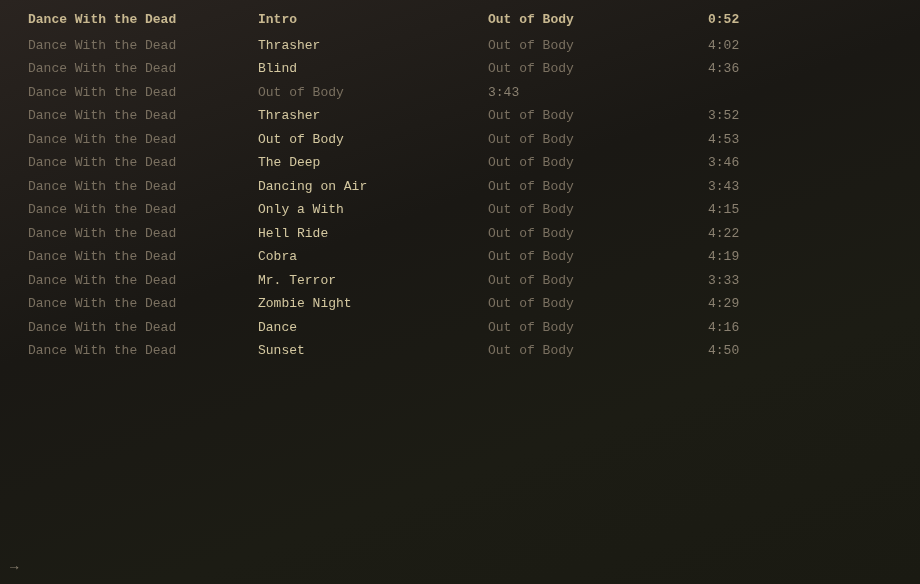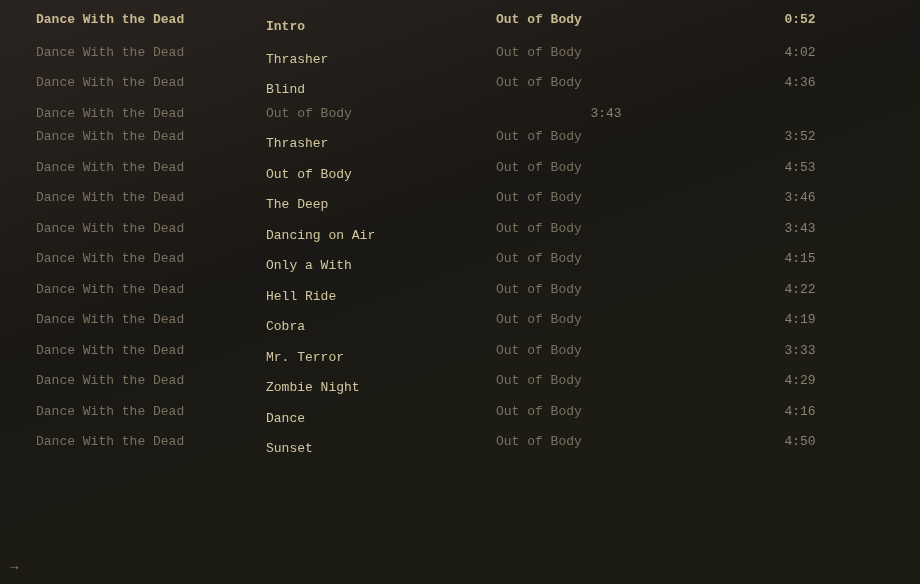--- a/index.html
+++ b/index.html
@@ -20,58 +20,57 @@
     }
 
     .track-list {
       padding: 8px 0;
       width: 100%;
     }
 
     .track-row {
       display: grid;
       grid-template-columns: 230px 230px 220px 1fr;
-      padding: 2px 36px;
+      padding: 2px 28px;
       cursor: pointer;
       line-height: 1.5;
     }
 
     .track-row.header {
       color: #c8b890;
       font-weight: bold;
       margin-bottom: 2px;
     }
 
     .track-artist {
       color: #7a7060;
     }
 
     .track-row.header .track-artist {
       color: #c8b890;
     }
 
     .track-title {
       color: #d4c8a0;
-      margin-top: 7px;
     }
 
     .track-row.header .track-title {
       color: #c8b890;
     }
 
     .track-album {
       color: #7a7060;
     }
 
     .track-row.header .track-album {
       color: #c8b890;
     }
 
     .track-duration {
-      text-align: center;
+      text-align: left;
       color: #8a8070;
     }
 
     .track-row.header .track-duration {
       color: #c8b890;
     }
 
     .arrow-indicator {
       position: absolute;
       bottom: 10px;

